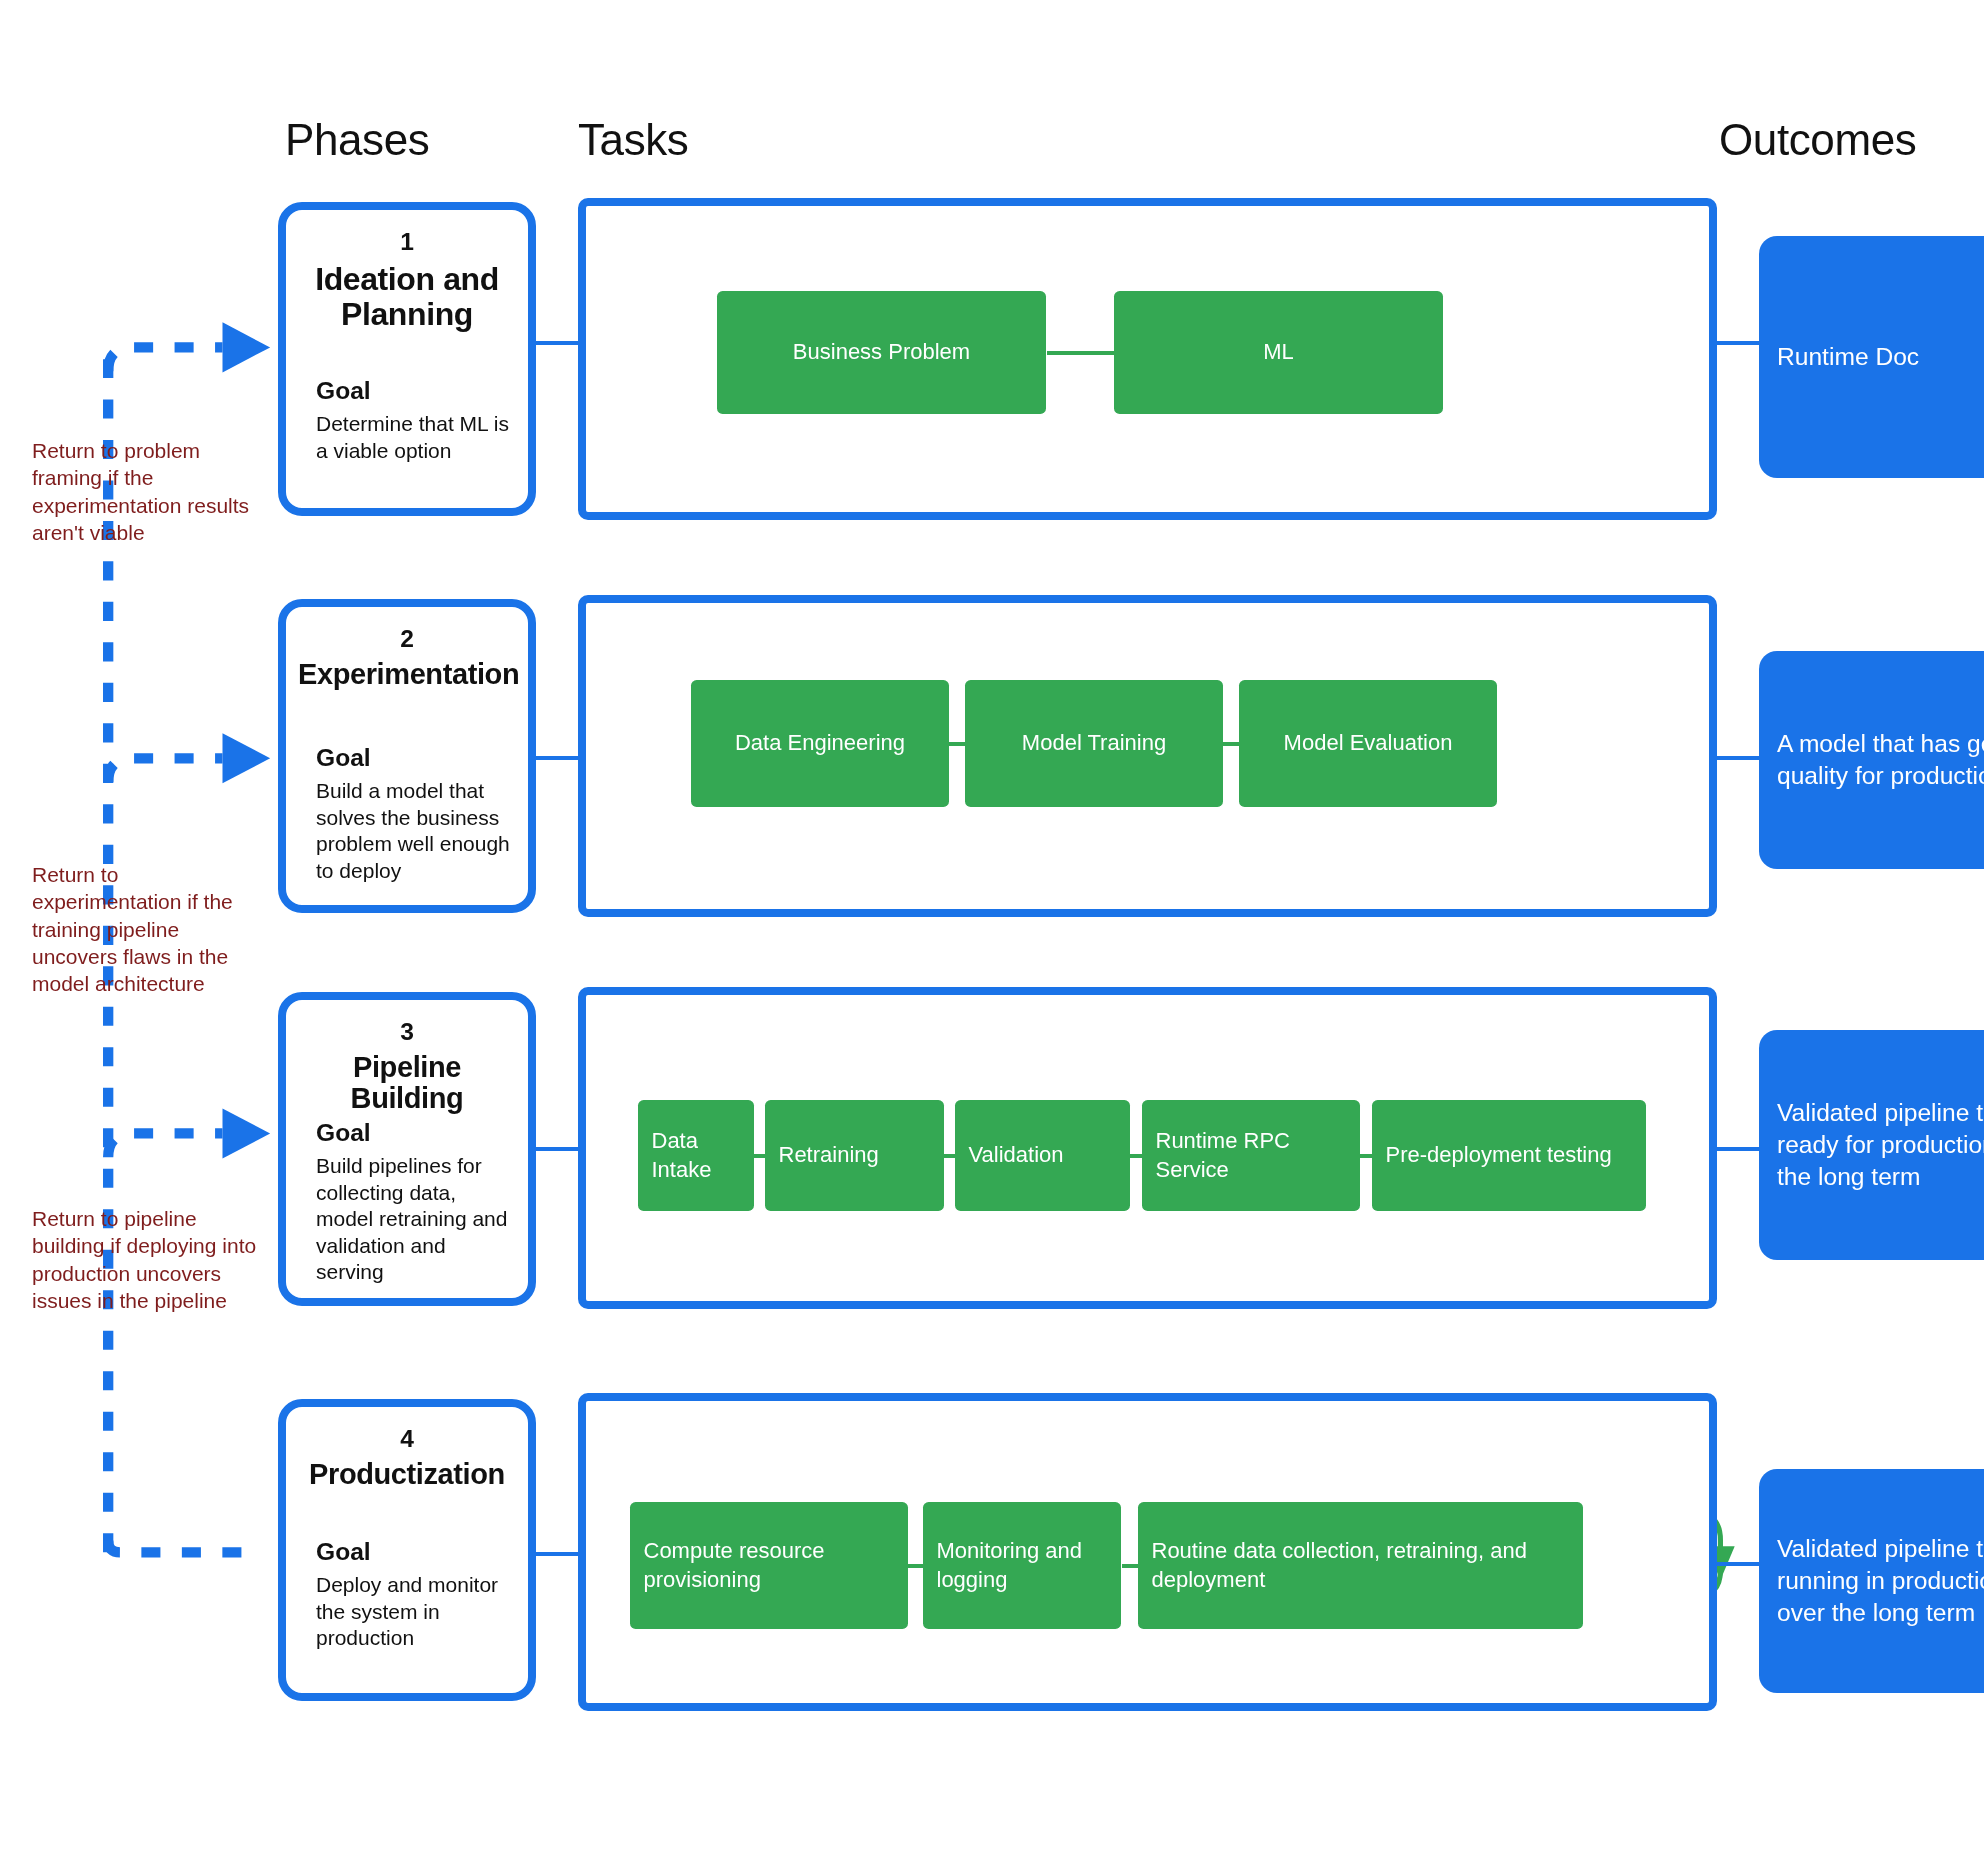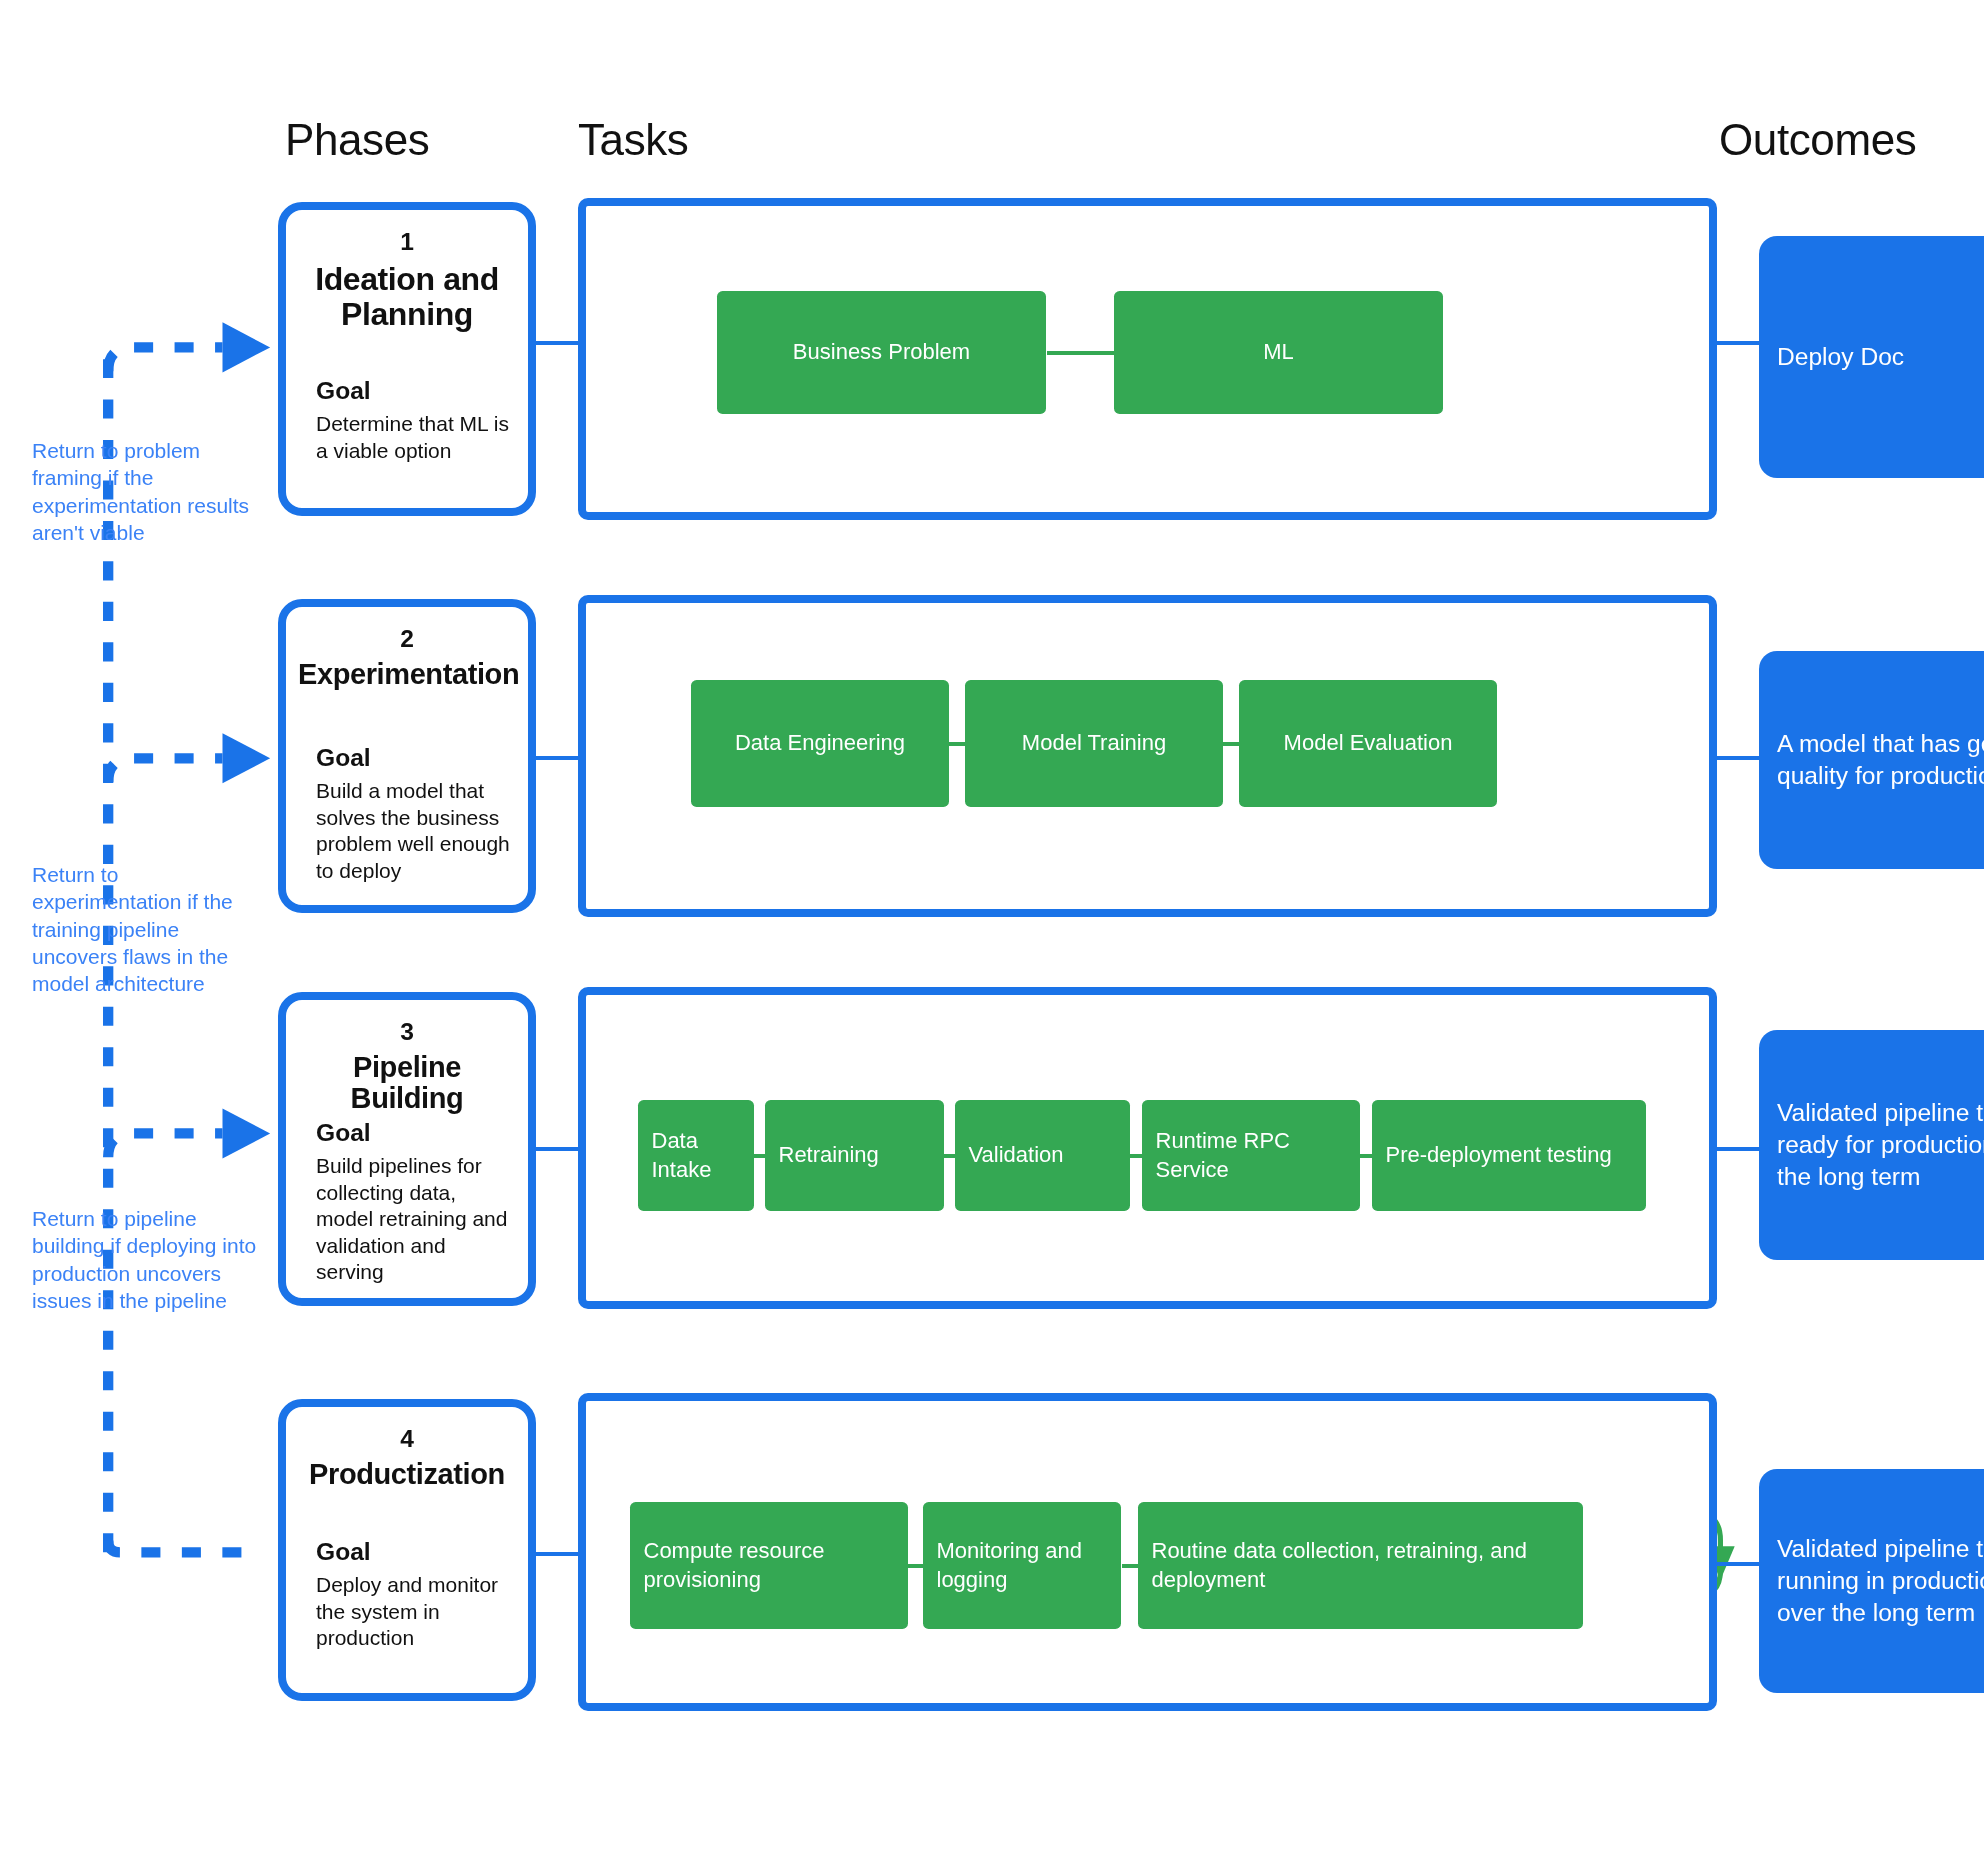--- a/index.html
+++ b/index.html
@@ -30,21 +30,21 @@
   .gconn{position:absolute;background:#34a853;height:4.4px;}
 
   
   .outcome{position:absolute;box-sizing:border-box;background:#1a73e8;border-radius:18px;color:#fff;display:flex;align-items:center;}
   .outcome span{display:block;font-size:24.6px;line-height:1.30;padding:0 18px;}
 
   
   .bconn{position:absolute;background:#1a73e8;height:4.4px;}
 
   
-  .note{position:absolute;font-size:21px;line-height:1.30;color:#3b82f6;}
+  .note{position:absolute;font-size:21px;line-height:1.30;color:#7f1d1d;}
 
   svg.overlay{position:absolute;left:0;top:0;width:2253px;height:1858px;pointer-events:none;}
 </style>
 </head>
 <body>
 
 <div id="stage">
 
   <svg class="overlay" viewBox="0 0 5674 4680">
     <defs>
@@ -120,21 +120,21 @@
       <span>Business Problem</span>
     </div>
     <div class="gconn" style="left:461px;top:145px;width:67px;"></div>
     <div class="task center" style="left:528px;top:85px;width:329px;height:123px;">
       <span>ML</span>
     </div>
   </div>
   <div class="bconn" style="left:1717px;top:341px;width:44px;"></div>
 
   <div class="outcome" style="left:1759px;top:236px;width:310px;height:242px;">
-    <span>Deploy Doc</span>
+    <span>Runtime Doc</span>
   </div>
 
   <div class="phase-card" style="left:278px;top:599px;width:258px;height:314px;">
     <div class="phase-num">2</div>
     <div class="phase-title" style="font-size:29px;">Experimentation</div>
     <div class="phase-goal-wrap" style="top:137px;">
       <div class="phase-goal-label">Goal</div>
       <div class="phase-goal-text">Build a model that solves the business problem well enough to deploy</div>
     </div>
   </div>

